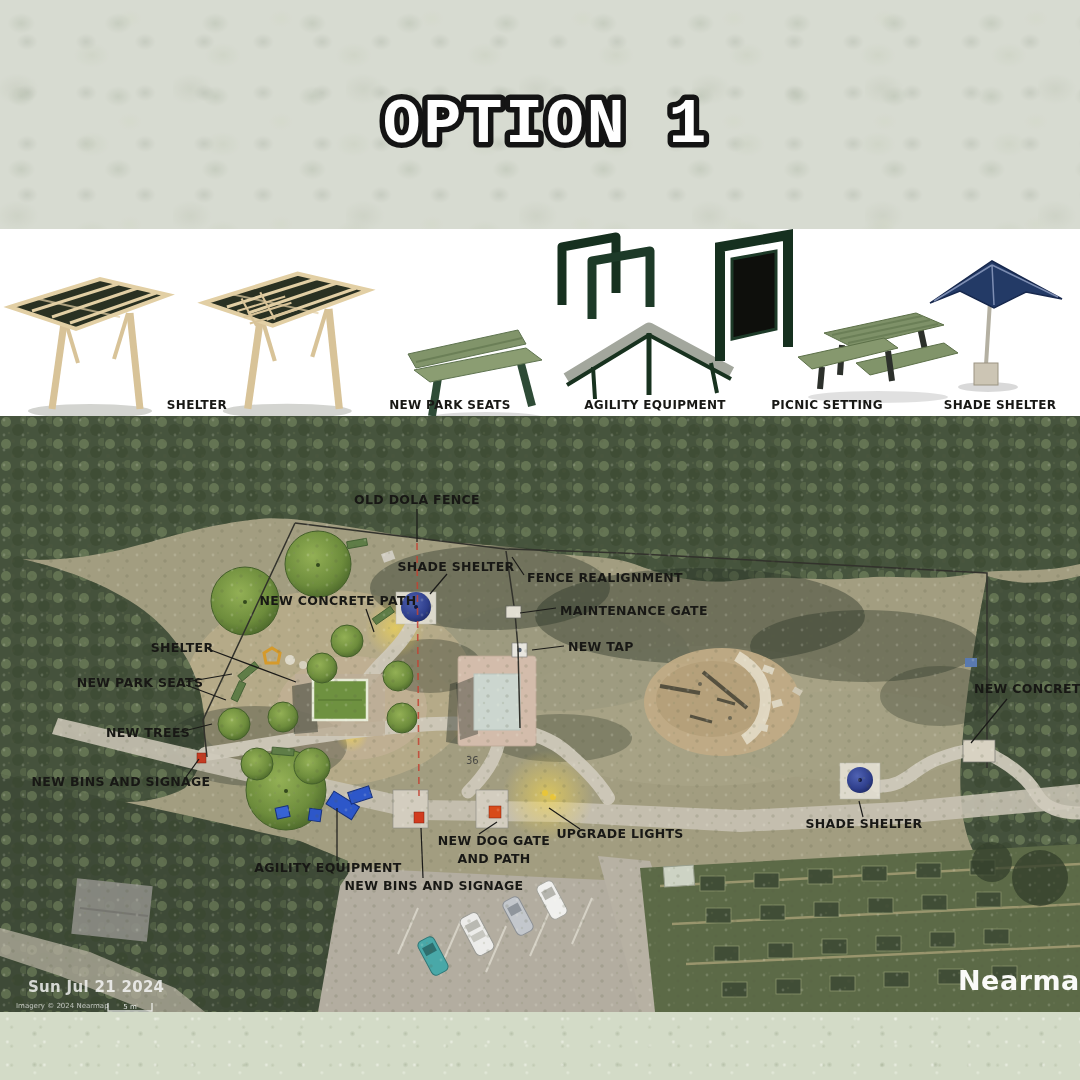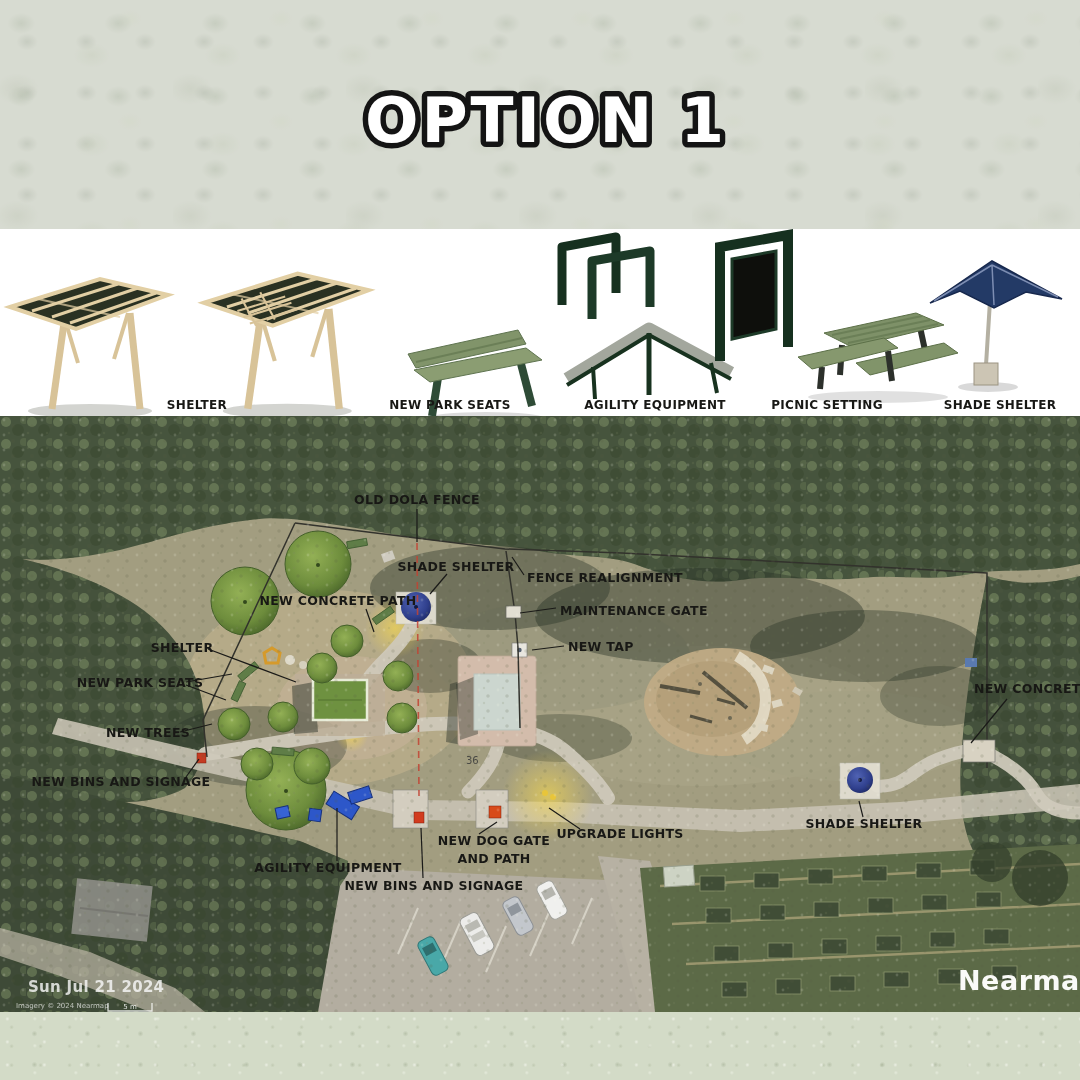--- a/index.html
+++ b/index.html
@@ -17,21 +17,21 @@
       radial-gradient(ellipse 26px 18px at 70% 62%, rgba(142,156,122,.42), transparent 70%),
       radial-gradient(ellipse 15px 12px at 46% 82%, rgba(88,102,78,.40), transparent 72%),
       radial-gradient(ellipse 18px 13px at 86% 18%, rgba(168,178,148,.50), transparent 70%),
       radial-gradient(ellipse 30px 22px at 10% 70%, rgba(120,132,102,.35), transparent 72%);
     background-size: 97px 73px, 131px 89px, 59px 51px, 151px 103px, 173px 127px;
   }
   .bg-faded::after{
     content:"";position:absolute;inset:0;
     background:rgba(246,247,243,.55);
   }
-  .band-title{position:absolute;left:0;top:70px;width:1080px;height:110px;}
+  .band-title{position:absolute;left:0;top:70px;width:1080px;height:110px;font-family:Liberation Mono, monospace;}
   .legend-strip{
     position:absolute;left:0;top:229px;width:1080px;height:187px;
     background:#ffffff;box-shadow:0 1px 0 rgba(0,0,0,.15);
   }
   .legend-strip svg{display:block;}
   .map-wrap{position:absolute;left:0;top:416px;width:1080px;height:464px;}
   .bottom-grass{
     position:absolute;left:0;top:1012px;width:1080px;height:68px;
     background-color:#c3ceb3;
     background-image:

